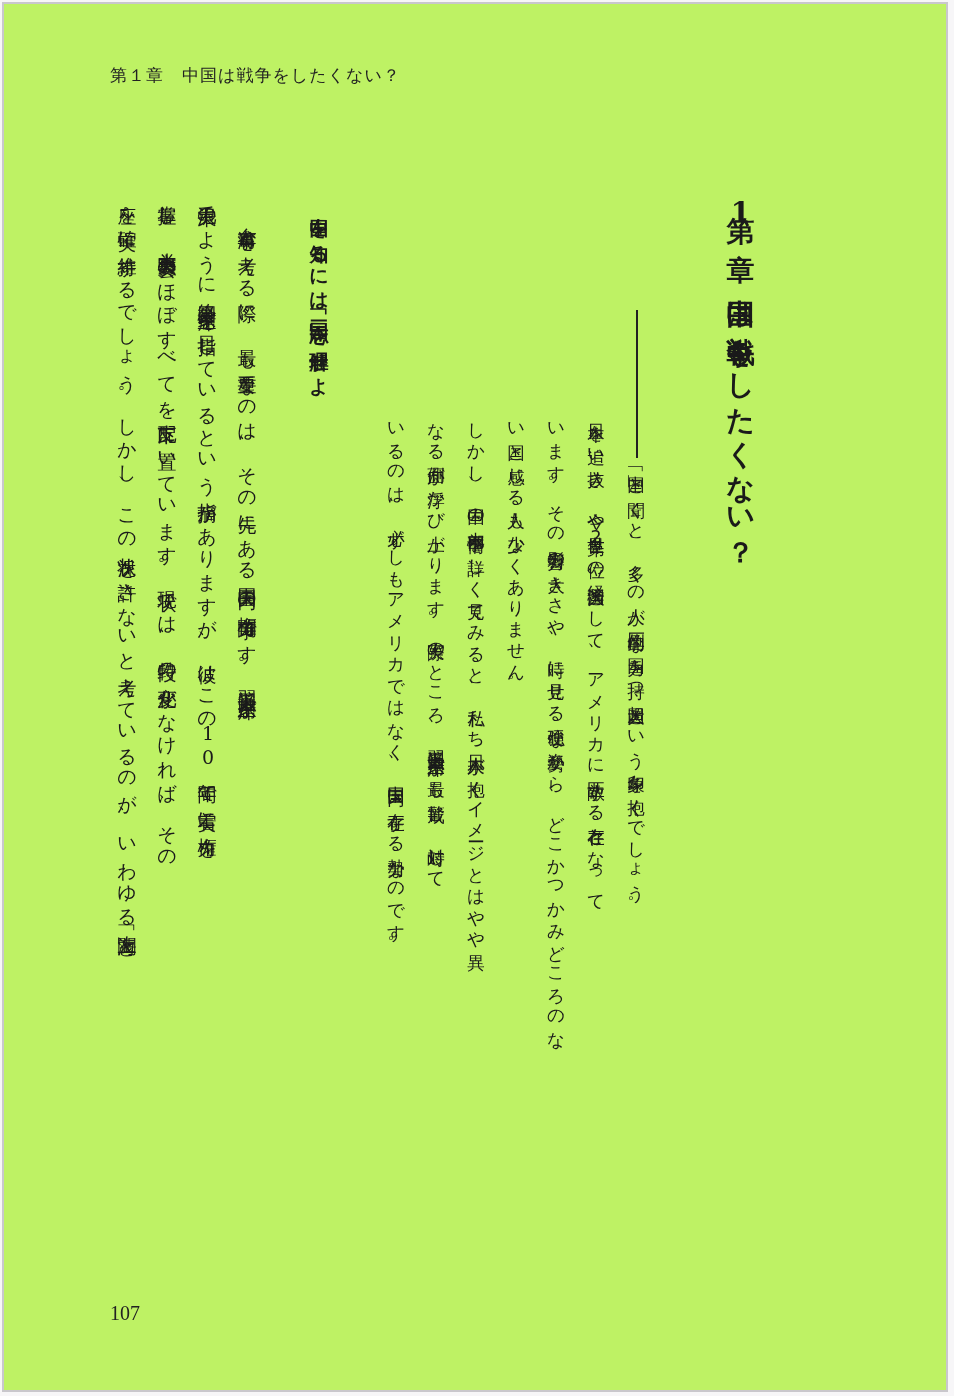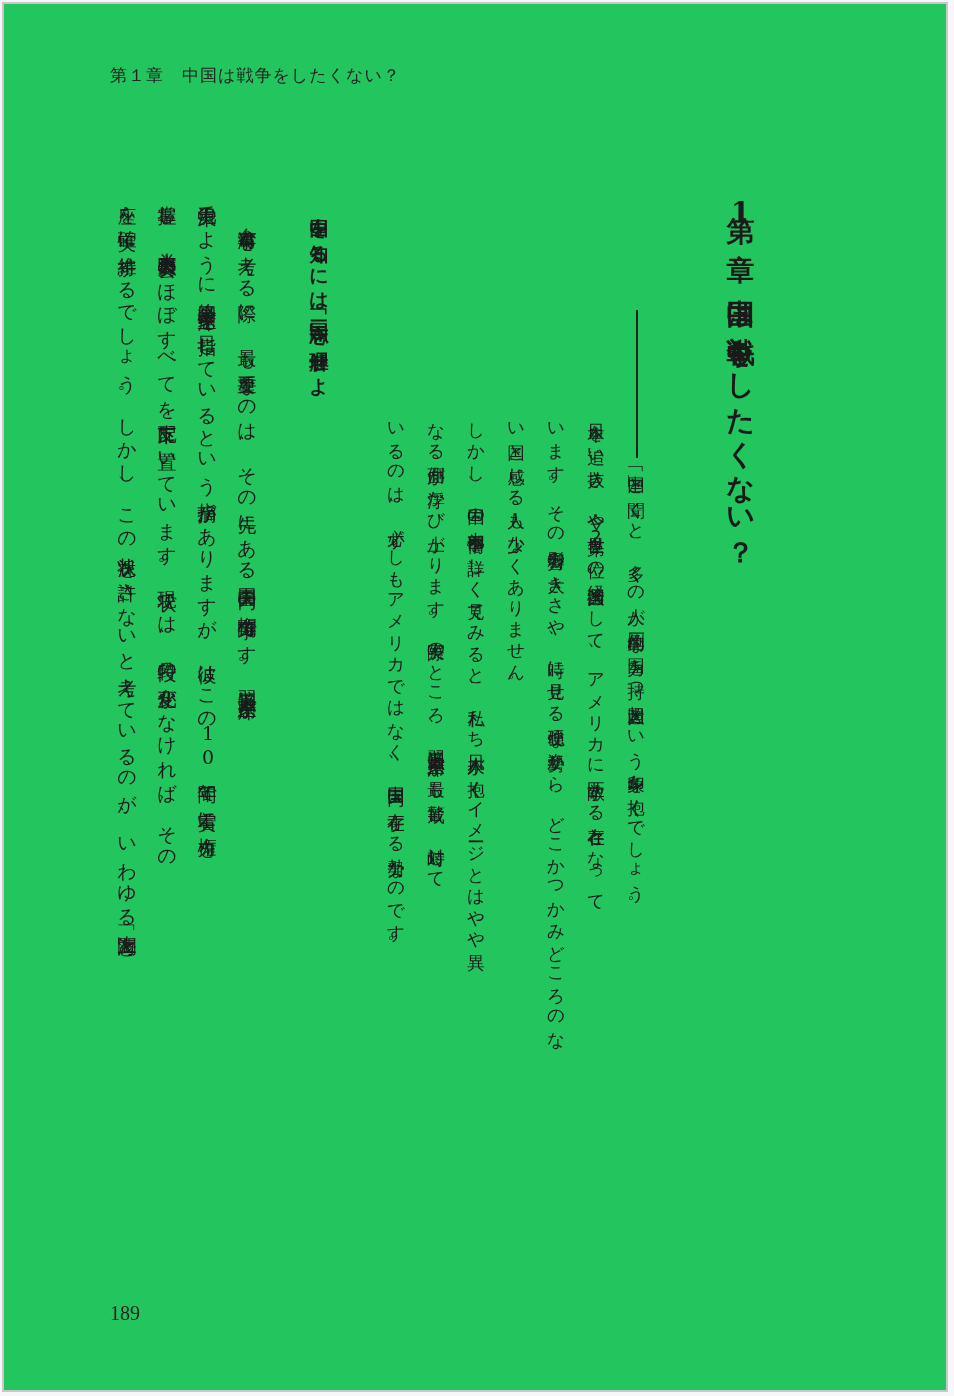--- a/index.html
+++ b/index.html
@@ -12,21 +12,21 @@
       height: 1396px;
       position: relative;
       overflow: hidden;
     }
     .page {
       position: absolute;
       left: 2px;
       top: 2px;
       width: 946px;
       height: 1390px;
-      background: #22c55e;
+      background: #bef264;
       border: 2px solid #c9c7cc;
       box-sizing: border-box;
     }
     .running-head {
       position: absolute;
       left: 106px;
       top: 60px;
       font-family: "DejaVu Serif", serif;
       font-size: 17px;
       color: #222;
@@ -129,14 +129,14 @@
   <div class="vcol lead lead-line-5">なる側面が浮かび上がります。実際のところ、習近平国家主席が最も警戒し、対峙して</div>
   <div class="vcol lead lead-line-6">いるのは、必ずしもアメリカではなく、中国国内に存在する勢力なのです。</div>
 
   <div class="vcol section-heading">中国を知るには「三国志」を理解せよ</div>
 
   <div class="vcol body-text body-line-0">台湾有事を考える際に、最も重要なのは、その先にある中国国内の権力闘争です。習近平国家主席が</div>
   <div class="vcol body-text body-line-1">毛沢東のように終身国家主席を目指しているという指摘がありますが、彼はこの10年間で着実に権力を</div>
   <div class="vcol body-text body-line-2">掌握し、党中央委員会のほぼすべてを支配下に置いています。現状では、特段の変化がなければ、その</div>
   <div class="vcol body-text body-line-3">座を確実に維持するでしょう。しかし、この状況を許さないと考えているのが、いわゆる「上海閥」と</div>
 
-  <div class="page-number">189</div>
+  <div class="page-number">107</div>
 </div>
 
 </body></html>

